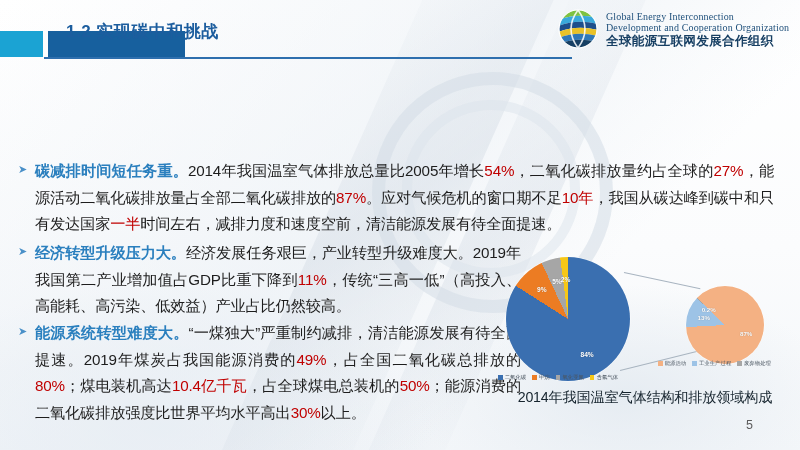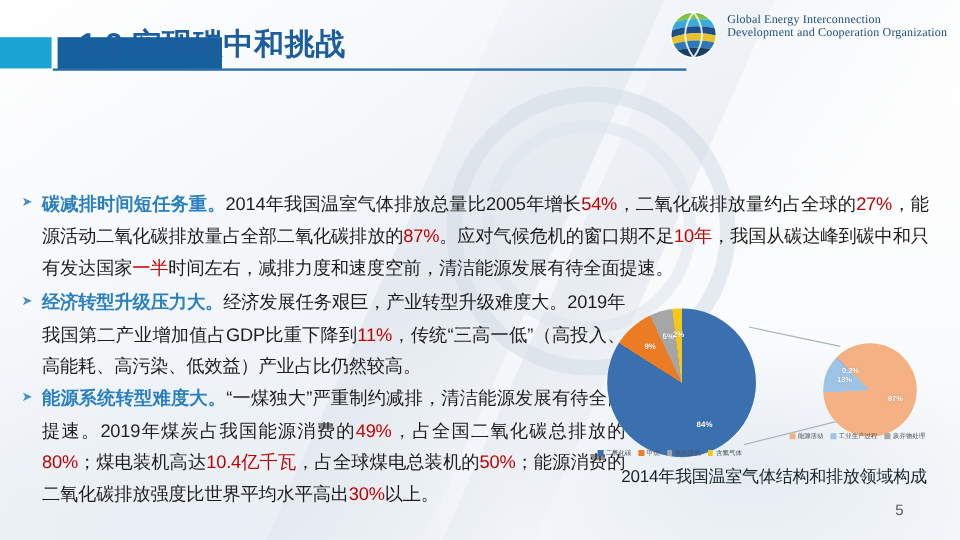--- a/index.html
+++ b/index.html
@@ -34,21 +34,21 @@
     border:10px solid rgba(220,227,235,0.5);pointer-events:none;
   }
 
   
   #header{position:absolute;left:0;top:0;width:800px;height:60px;}
   .hdr-sq{position:absolute;top:31px;}
   .hdr-sq.cyan{left:0;width:43px;height:26px;background:#1ba3d3;}
   .hdr-sq.navy{left:48px;width:137px;height:27px;background:#17609e;}
   #page-title{
     position:absolute;left:66px;top:20px;
-    font-size:25px;font-weight:bold;color:#1c5d9e;letter-spacing:.5px;
+    font-size:17px;font-weight:bold;color:#1c5d9e;letter-spacing:.5px;
     white-space:nowrap;
   }
   #title-rule{position:absolute;left:44px;top:57px;width:528px;height:2.4px;background:#2e6fae;}
 
   
   #logo-block{position:absolute;left:556px;top:3px;width:244px;height:52px;}
   #logo-mark{position:absolute;left:0;top:4px;width:44px;height:44px;}
   .logo-en{
     position:absolute;left:50px;color:#1e4f7a;font-family:"Liberation Serif","DejaVu Serif",serif;
     font-size:10px;letter-spacing:.15px;white-space:nowrap;
@@ -134,20 +134,21 @@
           <path d="M-4 22 Q 18 10 46 18 L46 24 Q 18 16 -4 28 Z" fill="#1d4f8c"></path>
           <path d="M-4 28 Q 18 16 46 24 L46 30 Q 18 22 -4 34 Z" fill="#e8c22a"></path>
           <path d="M-4 34 Q 18 22 46 30 L46 36 Q 18 28 -4 40 Z" fill="#2f78b8"></path>
           <path d="M-4 40 Q 18 28 46 36 L46 44 Q 18 38 -4 46 Z" fill="#173f63"></path>
           <path d="M22 3 Q 8 22 22 41 Q 36 22 22 3 Z" fill="none" stroke="#ffffff" stroke-width="1.6" opacity=".85"></path>
         </g>
         <circle cx="22" cy="22" r="19" fill="none" stroke="#ffffff" stroke-width="1.2"></circle>
       </svg>
       <div class="logo-en l1">Global Energy Interconnection</div>
       <div class="logo-en l2">Development and Cooperation Organization</div>
+      <div id="logo-cn">全球能源互联网发展合作组织</div>
     </div>
   </div>
 
 
   <div class="bullet" id="b1">
     <span class="mark">➤</span>
     <div class="body">
       <span class="lead">碳减排时间短任务重。</span><span class="rt"><span>2014年我国温室气体排放总量比2005年增长</span><span class="hot">54%</span><span>，二氧化碳排放量约占全球的</span><span class="hot">27%</span><span>，能源活动二氧化碳排放量占全部二氧化碳排放的</span><span class="hot">87%</span><span>。应对气候危机的窗口期不足</span><span class="hot">10年</span><span>，我国从碳达峰到碳中和只有发达国家</span><span class="hot">一半</span><span>时间左右，减排力度和速度空前，清洁能源发展有待全面提速。</span></span>
     </div>
   </div>

